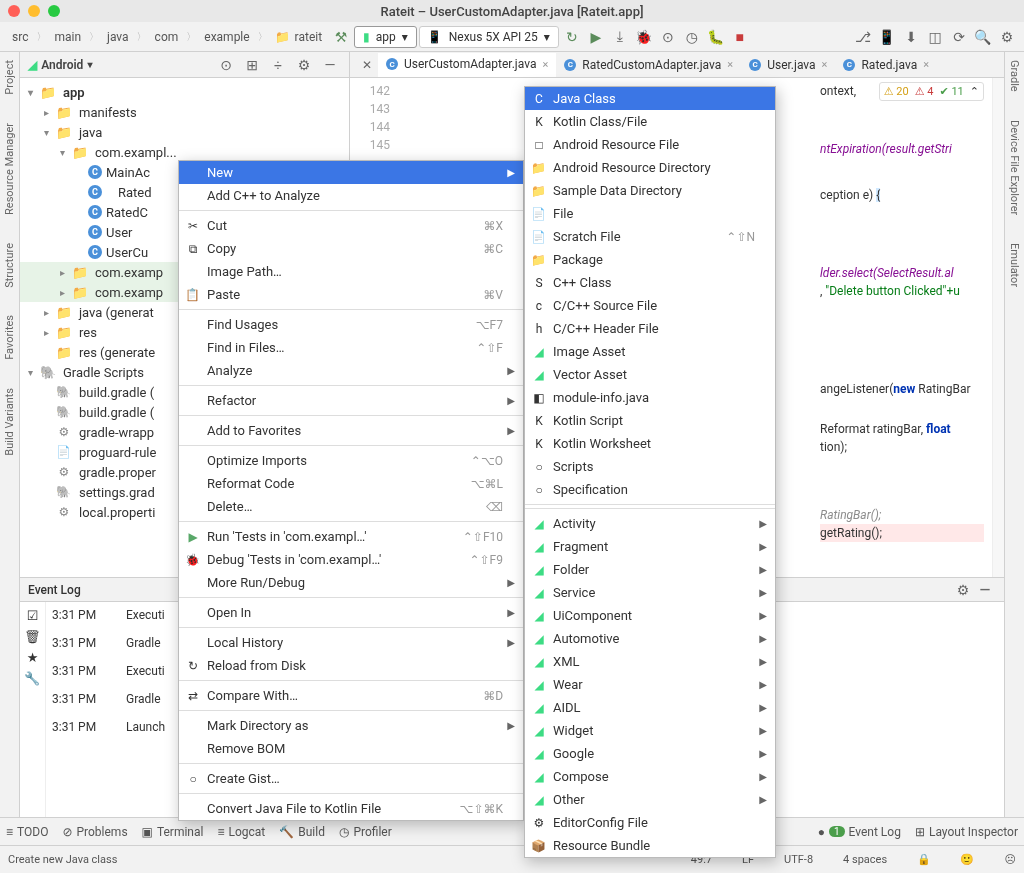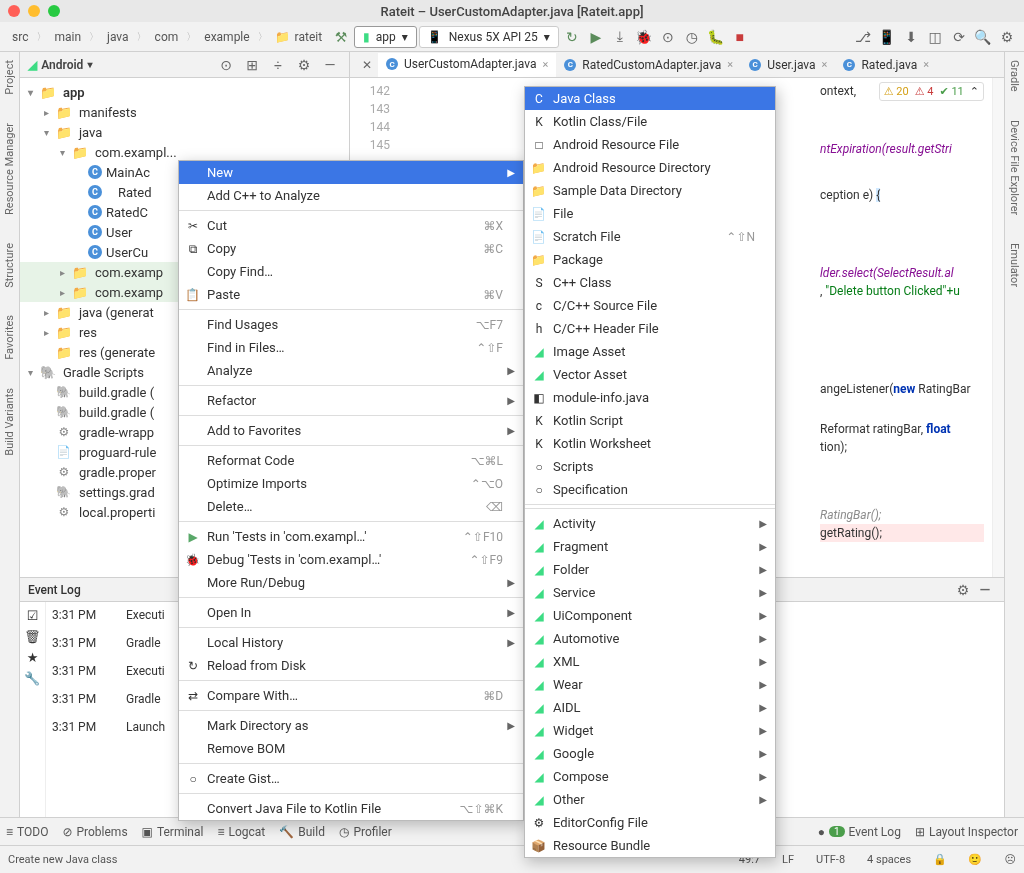--- a/index.html
+++ b/index.html
@@ -74,21 +74,21 @@
 .event-log-panel { height: 240px; background: #fff; border-top: 1px solid #d0d0d0; display: flex; flex-direction: column; position: absolute; bottom: 56px; left: 20px; right: 20px; }
 .elog-header { height: 24px; background: #f2f2f2; border-bottom: 1px solid #d0d0d0; display: flex; align-items: center; padding: 0 8px; font-size: 12px; font-weight: 500; }
 .elog-body { flex: 1; display: flex; }
 .elog-tools { width: 26px; border-right: 1px solid #eee; display: flex; flex-direction: column; align-items: center; gap: 6px; padding-top: 6px; }
 .elog-content { flex: 1; padding: 6px; font-size: 12px; overflow: hidden; }
 .elog-row { display: flex; gap: 14px; margin-bottom: 14px; }
 .elog-time { width: 60px; flex-shrink: 0; }
 .bottom-tabs { height: 28px; background: #f2f2f2; border-top: 1px solid #d0d0d0; display: flex; align-items: center; padding: 0 6px; gap: 14px; font-size: 12px; position: absolute; bottom: 28px; left: 0; right: 0; }
 .bt-item { display: flex; align-items: center; gap: 4px; cursor: pointer; color: #555; }
 .status-bar { height: 28px; background: #f2f2f2; border-top: 1px solid #d0d0d0; display: flex; align-items: center; padding: 0 8px; gap: 12px; font-size: 11px; color: #555; position: absolute; bottom: 0; left: 0; right: 0; }
-.sb-right { display: flex; gap: 22px; margin-left: auto; align-items: flex-end; }
+.sb-right { display: flex; gap: 30px; margin-left: auto; align-items: flex-end; }
 .marker-bar { width: 12px; background: #f7f7f7; border-left: 1px solid #eee; }
 </style>
 </head>
 <body>
 
 <div class="titlebar">
   <div class="traffic-lights">
     <div class="traffic-dot dot-red"></div>
     <div class="traffic-dot dot-yellow"></div>
     <div class="traffic-dot dot-green"></div>
@@ -394,21 +394,21 @@
       <span class="cm-ico" style="">✂</span>
       <span>Cut</span>
       <span class="shortcut">⌘X</span>
     </div>
     <div class="cm-item">
       <span class="cm-ico" style="">⧉</span>
       <span>Copy</span>
       <span class="shortcut">⌘C</span>
     </div>
     <div class="cm-item">
-      <span>Copy Find…</span>
+      <span>Image Path…</span>
     </div>
     <div class="cm-item">
       <span class="cm-ico" style="">📋</span>
       <span>Paste</span>
       <span class="shortcut">⌘V</span>
     </div>
     <div class="cm-sep"></div>
     <div class="cm-item">
       <span>Find Usages</span>
       <span class="shortcut">⌥F7</span>
@@ -426,26 +426,26 @@
       <span>Refactor</span>
       <span class="arrow">▶</span>
     </div>
     <div class="cm-sep"></div>
     <div class="cm-item">
       <span>Add to Favorites</span>
       <span class="arrow">▶</span>
     </div>
     <div class="cm-sep"></div>
     <div class="cm-item">
+      <span>Optimize Imports</span>
+      <span class="shortcut">⌃⌥O</span>
+    </div>
+    <div class="cm-item">
       <span>Reformat Code</span>
       <span class="shortcut">⌥⌘L</span>
-    </div>
-    <div class="cm-item">
-      <span>Optimize Imports</span>
-      <span class="shortcut">⌃⌥O</span>
     </div>
     <div class="cm-item">
       <span>Delete…</span>
       <span class="shortcut">⌫</span>
     </div>
     <div class="cm-sep"></div>
     <div class="cm-item">
       <span class="cm-ico" style="color:#59a869">▶</span>
       <span>Run 'Tests in 'com.exampl…'</span>
       <span class="shortcut">⌃⇧F10</span>

